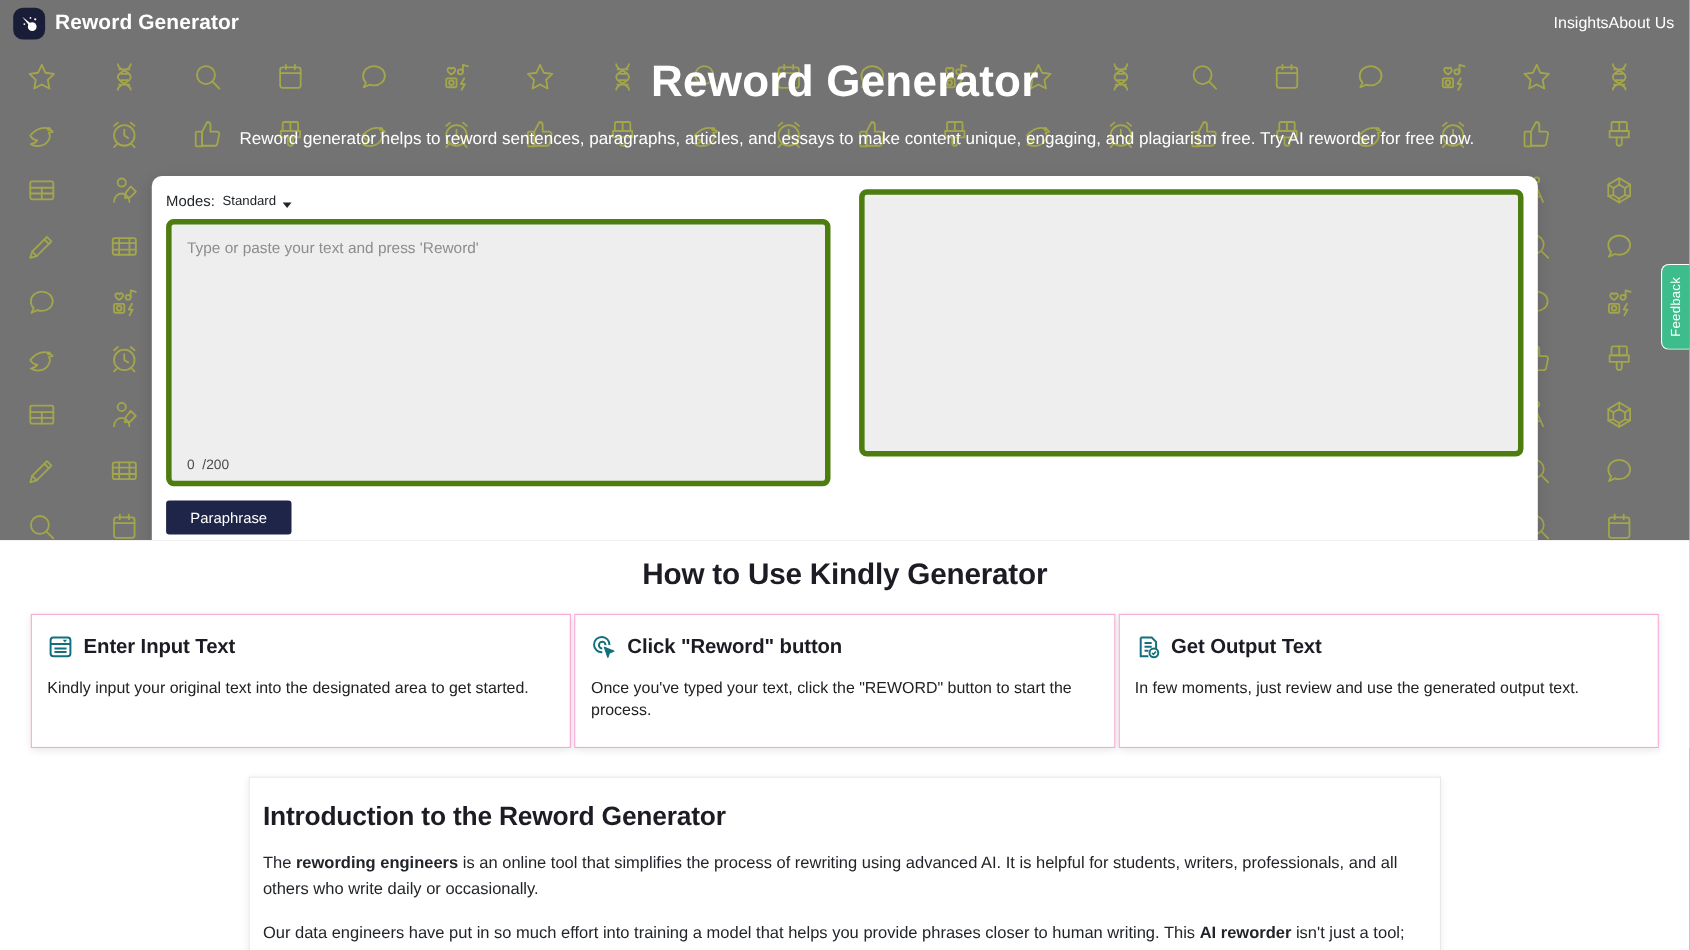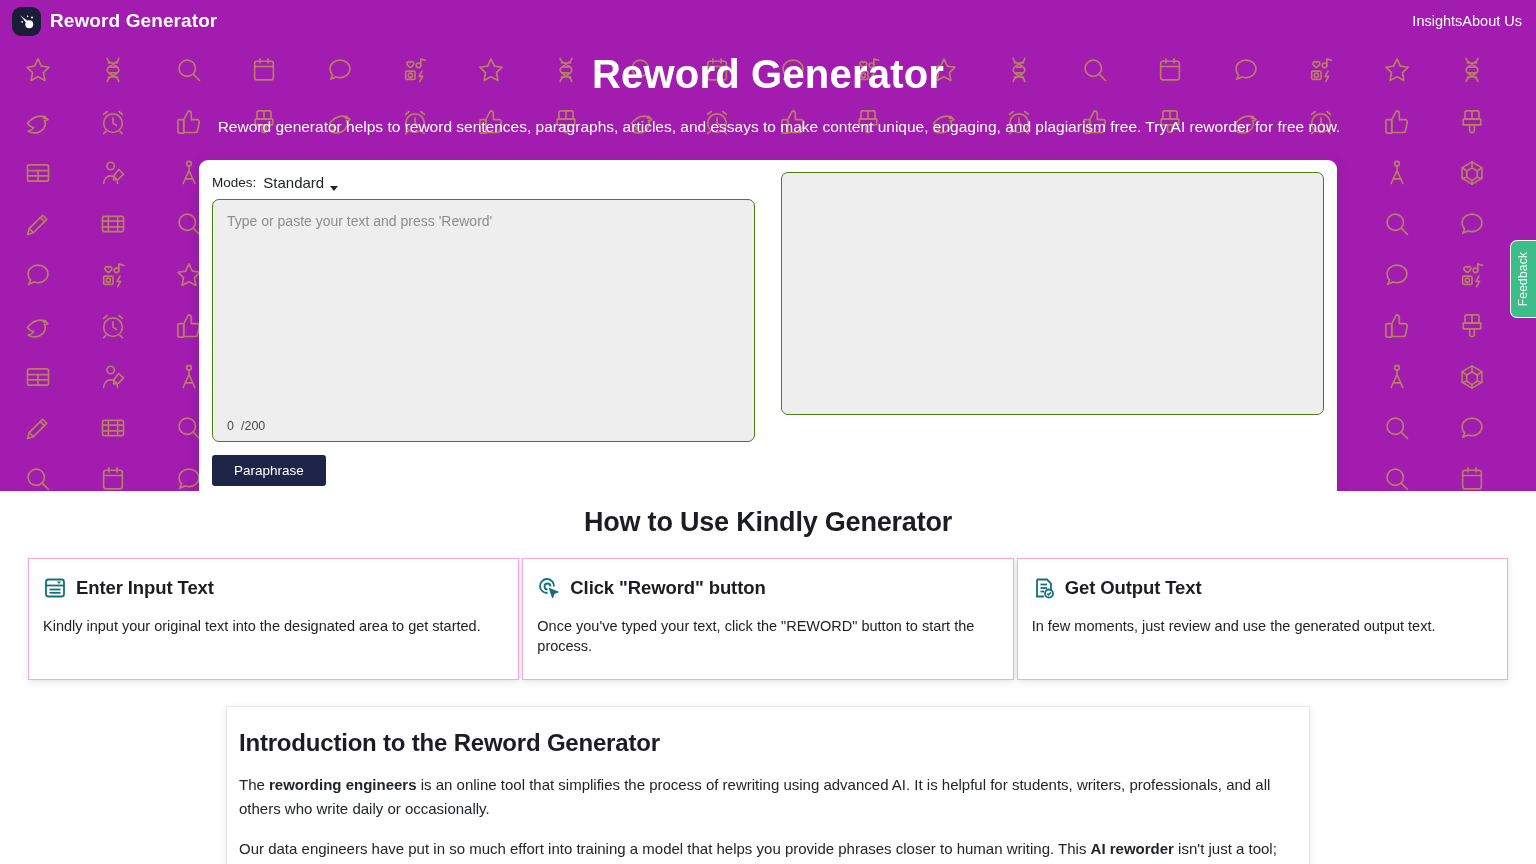--- a/index.html
+++ b/index.html
@@ -16,21 +16,21 @@
     background: #ffffff;
     color: #1c1c24;
     -webkit-font-smoothing: antialiased;
   }
 
   
   .hero {
     position: relative;
     width: 100%;
     height: 491px;
-    background-color: #a21caf;
+    background-color: #737373;
     overflow: hidden;
   }
 
   
   .hero-pattern {
     position: absolute;
     inset: 0;
     pointer-events: none;
     opacity: 0.55;
   }
@@ -116,21 +116,21 @@
     line-height: 1.4;
     margin-top: 20px;
     font-weight: 400;
     padding-left: 22px;
   }
 
   
   .tool-card {
     position: relative;
     z-index: 10;
-    width: 1138px;
+    width: 1260px;
     margin: 22px auto 0;
     background: #ffffff;
     border-radius: 9px;
     box-shadow: 0 4px 14px rgba(0,0,0,.13);
     padding: 12px 13px 16px 13px;
   }
   .tool-grid {
     display: flex;
     gap: 26px;
   }
@@ -145,21 +145,21 @@
   }
   .modes-label {
     font-size: 13.5px;
     color: #212529;
     font-weight: 400;
   }
   .modes-select {
     display: flex;
     align-items: flex-end;
     gap: 6px;
-    font-size: 15px;
+    font-size: 12px;
     color: #212529;
     background: none;
     border: none;
     cursor: pointer;
     font-family: inherit;
     padding: 0;
   }
   .caret {
     width: 0; height: 0;
     border-left: 4px solid transparent;
@@ -172,21 +172,21 @@
     font-size: 13.5px;
     color: #212529;
     height: 21px;
     line-height: 21px;
     margin-bottom: 6px;
   }
 
   .textbox {
     position: relative;
     background: #eeeeee;
-    border: 1px solid #4d7c0f;
+    border: 5px solid #4d7c0f;
     border-radius: 7px;
     height: 243px;
     width: 100%;
     padding: 12px 14px 0 14px;
   }
   .textbox-ph {
     font-size: 14px;
     color: #8d8d8d;
     line-height: 1.3;
     font-family: "Liberation Sans", sans-serif;

